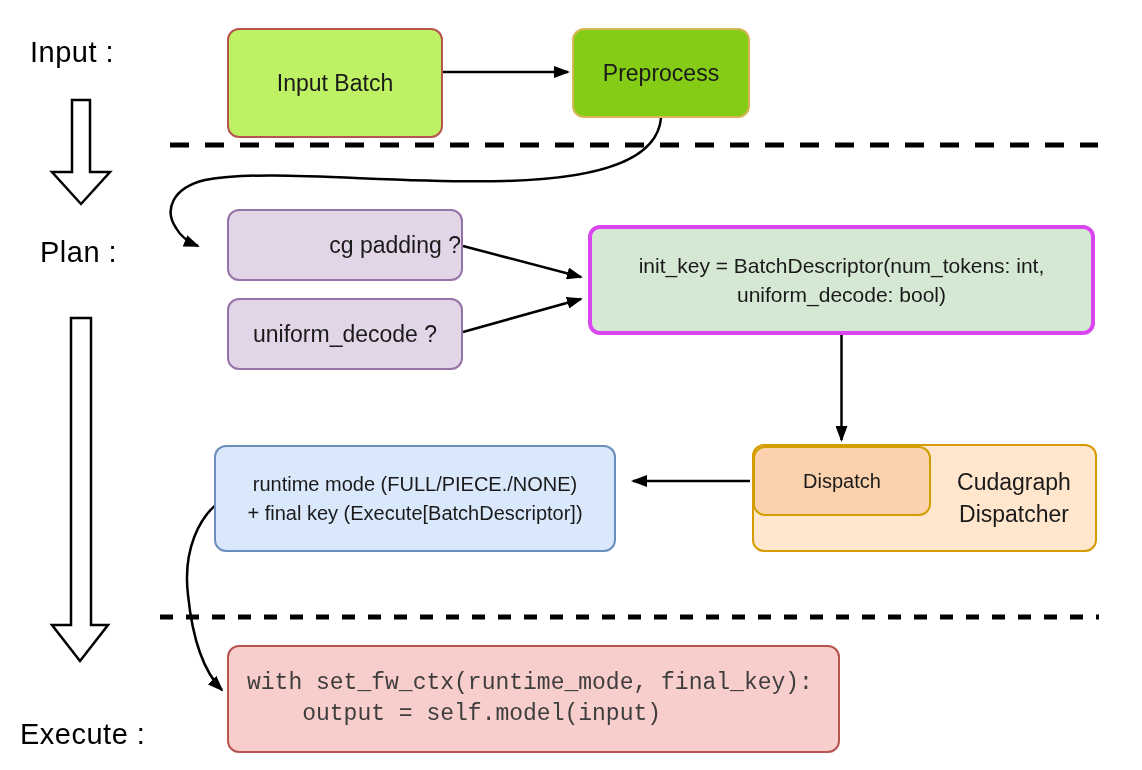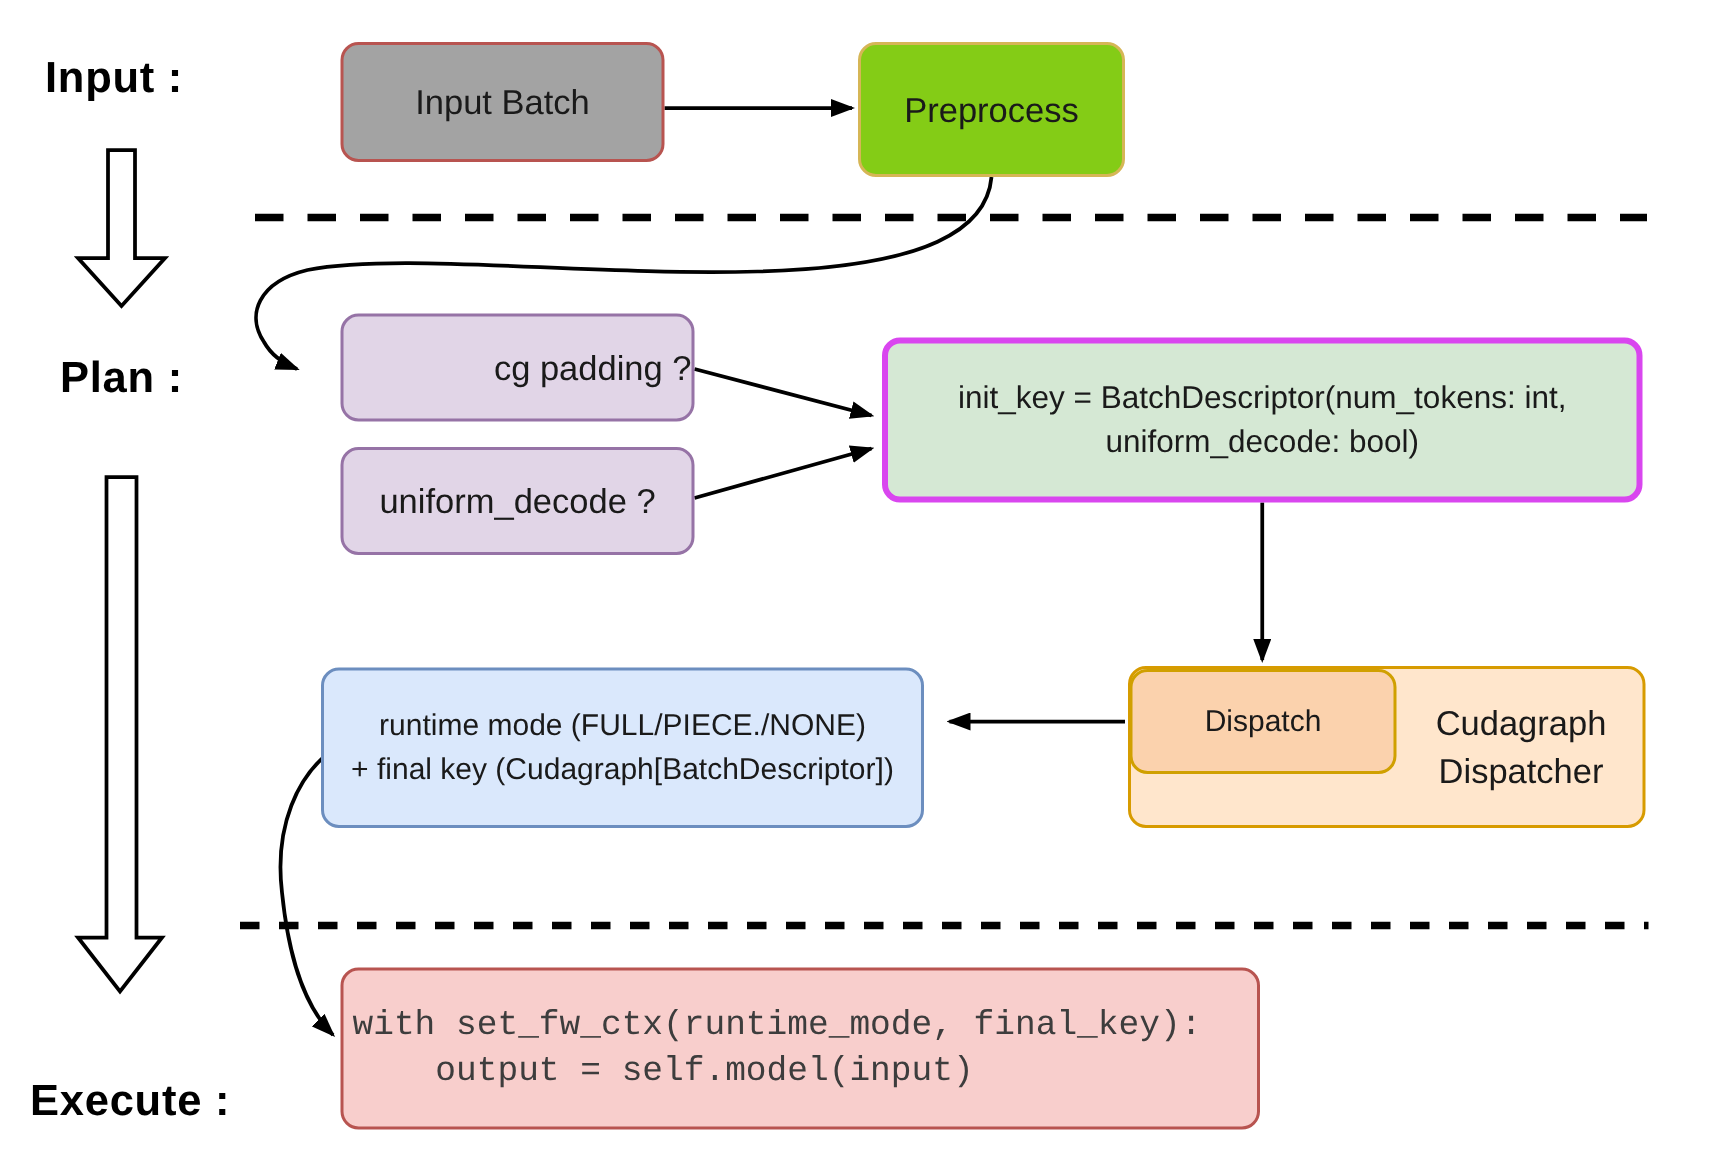--- a/index.html
+++ b/index.html
@@ -6,35 +6,35 @@
   #canvas{
     position:relative;
     width:1142px;height:770px;
     background:#ffffff;
     font-family:"Liberation Sans", sans-serif;
     overflow:hidden;
   }
   #connectors{position:absolute;left:0;top:0;z-index:1;}
   .stage-label{
     position:absolute;z-index:3;
-    font-weight:bold;font-size:29px;color:#000000;
+    font-weight:normal;font-size:29px;color:#000000;
     letter-spacing:0.5px;
   }
   .node{
     position:absolute;z-index:2;
     border-radius:12px;
     display:flex;flex-direction:column;
     align-items:center;justify-content:center;
     text-align:center;
     color:#1a1a1a;
     box-sizing:border-box;
   }
   .node-input-batch{
-    left:227px;top:28px;width:216px;height:80px;
-    background:#a3a3a3;border:2px solid #b85450;font-size:23px;
+    left:227px;top:28px;width:216px;height:110px;
+    background:#bef264;border:2px solid #b85450;font-size:23px;
   }
   .node-preprocess{
     left:572px;top:28px;width:178px;height:90px;
     background:#84cc16;border:2px solid #d6b656;font-size:23px;
   }
   .node-cg-padding{
     left:227px;top:209px;width:236px;height:72px;
     background:#e1d5e7;border:2px solid #9673a6;font-size:23px;align-items:flex-end;
   }
   .node-uniform-decode{
@@ -65,21 +65,21 @@
     left:214px;top:445px;width:402px;height:107px;
     background:#dae8fc;border:2px solid #6c8ebf;
     font-size:20px;line-height:29px;
   }
   .node-execute-code{
     left:227px;top:645px;width:613px;height:108px;
     background:#f8cecc;border:2.5px solid #b85450;
     font-family:"Liberation Mono", monospace;
     font-size:23px;line-height:31px;color:#3d3d3d;
     align-items:flex-start;text-align:left;
-    padding-left:6px;
+    padding-left:18px;
   }
   .pre{white-space:pre;}
   .lbl-input{left:30px;top:36px;}
   .lbl-plan{left:40px;top:236px;}
   .lbl-execute{left:20px;top:670px;margin-top:48px;}
 </style>
 </head>
 <body>
 
 <div id="canvas">
@@ -143,21 +143,21 @@
     <div>Cudagraph</div>
     <div>Dispatcher</div>
   </div>
 
   <div class="node node-dispatch">
     <span>Dispatch</span>
   </div>
 
   <div class="node node-runtime-mode">
     <div>runtime mode (FULL/PIECE./NONE)</div>
-    <div>+ final key (Cudagraph[BatchDescriptor])</div>
+    <div>+ final key (Execute[BatchDescriptor])</div>
   </div>
 
   <div class="node node-execute-code">
     <div class="pre">with set_fw_ctx(runtime_mode, final_key):</div>
     <div class="pre">    output = self.model(input)</div>
   </div>
 
 </div>
 
 </body></html>

